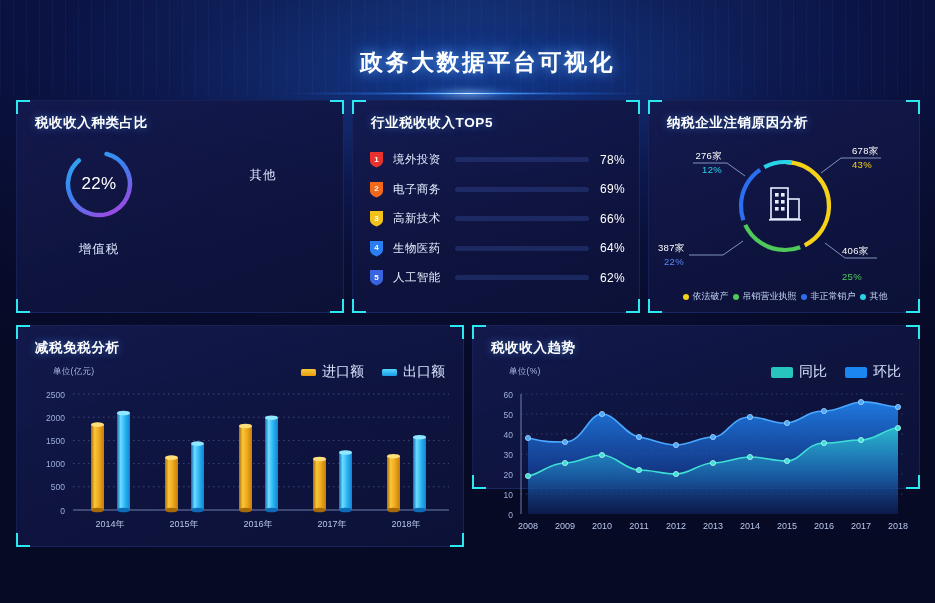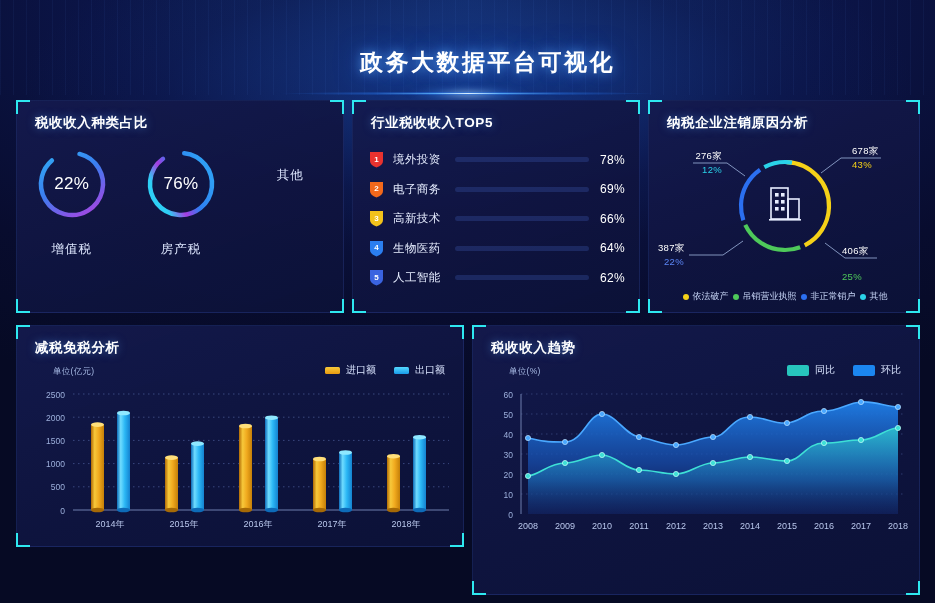--- a/index.html
+++ b/index.html
@@ -103,27 +103,27 @@
     position:absolute; left:0; bottom:9px; width:272px;
     display:flex; justify-content:center; gap:4px; font-size:9px; color:#c6d4f5;
   }
   .lgi{ display:flex; align-items:center; gap:4px; }
   .dot{ width:6px; height:6px; border-radius:50%; display:block; }
 
   
   #p4{ left:16px; top:325px; width:448px; height:222px; }
   .unit{ position:absolute; left:36px; top:40px; font-size:8.5px; color:#a9bce6; letter-spacing:.3px; }
   .legend4{ position:absolute; right:18px; top:37px; display:flex; gap:18px; align-items:center; }
-  .lg{ display:flex; align-items:center; gap:6px; font-size:10px; color:#dbe5ff; }
+  .lg{ display:flex; align-items:center; gap:6px; font-size:14px; color:#dbe5ff; }
   .sw{ width:15px; height:7px; border-radius:1.5px; display:block; }
   .plot4{ position:absolute; left:0; top:56px; width:448px; height:160px; }
   .plot4 svg{ display:block; }
 
   
-  #p5{ left:472px; top:325px; width:448px; height:270px; }
+  #p5{ left:472px; top:325px; width:448px; height:164px; }
   .plot5{ position:absolute; left:0; top:56px; width:448px; height:160px; }
   .plot5 svg{ display:block; }
 
   .axtx{ font-size:8.5px; fill:#9db0dc; font-family:"Liberation Sans",sans-serif; }
   .axtx2{ font-size:9px; fill:#b9c7ec; font-family:"Liberation Sans",sans-serif; }
 </style>
 </head>
 <body>
 
 <div class="stage">
@@ -154,37 +154,20 @@
                 <stop offset="100%" stop-color="#b63ce0"></stop>
               </linearGradient>
             </defs>
             <circle cx="37" cy="37" r="31" fill="none" stroke="url(#g1)" stroke-width="4.5" stroke-linecap="round" stroke-dasharray="165 30" transform="rotate(-76 37 37)"></circle>
           </svg>
           <div class="dval">22%</div>
         </div>
         <div class="dlabel">增值税</div>
       </div>
 
-      <div class="dcell">
-        <div class="dwrap">
-          <svg width="74" height="74" viewBox="0 0 74 74">
-            <defs>
-              <linearGradient id="g2" x1="0.5" y1="0" x2="1" y2="0.7">
-                <stop offset="0%" stop-color="#2ecff5"></stop>
-                  <stop offset="28%" stop-color="#a63ce0"></stop>
-                <stop offset="55%" stop-color="#2f7ef2"></stop>
-                  <stop offset="100%" stop-color="#2f9ef5"></stop>
-              </linearGradient>
-            </defs>
-            <circle cx="37" cy="37" r="31" fill="none" stroke="url(#g2)" stroke-width="4.5" stroke-linecap="round" stroke-dasharray="172 23" transform="rotate(-84 37 37)"></circle>
-          </svg>
-          <div class="dval">76%</div>
-        </div>
-        <div class="dlabel">房产税</div>
-      </div>
 
       <div class="dcell">
         <div class="dlabel">其他</div>
       </div>
     </div>
   </div>
 
   <div class="panel" id="p2">
     <span class="c tl"></span>
     <span class="c tr"></span>

